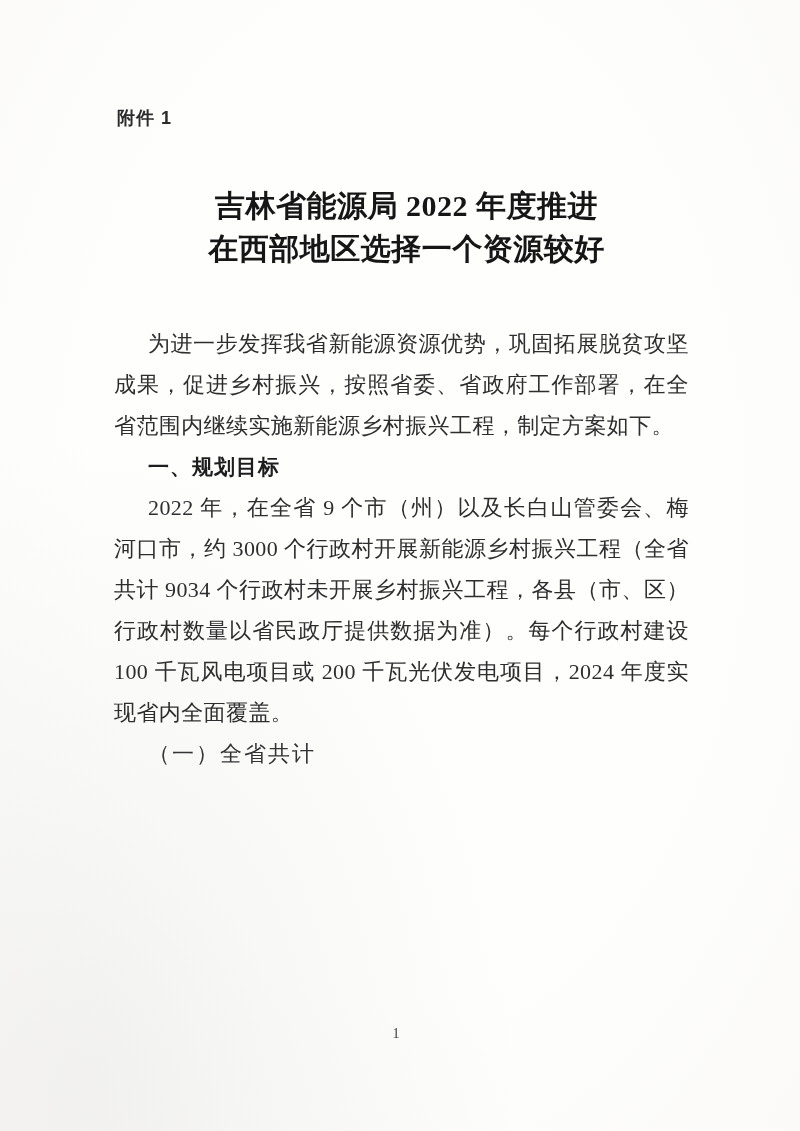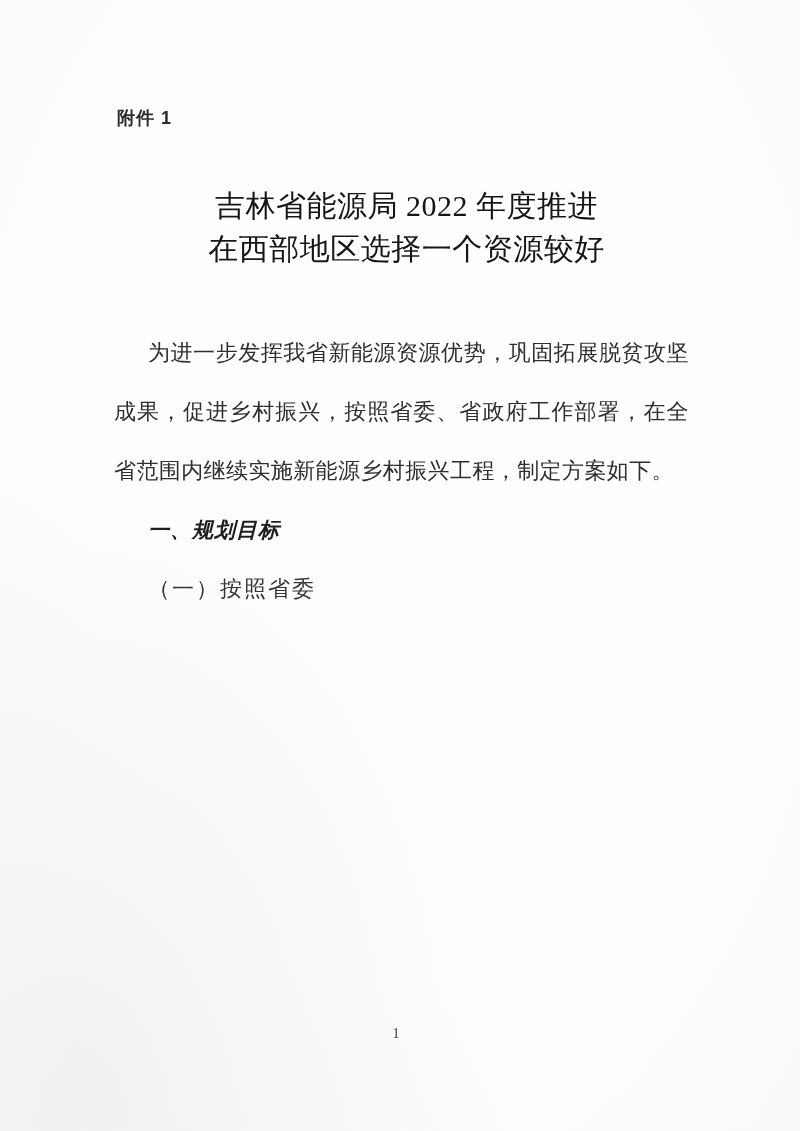--- a/index.html
+++ b/index.html
@@ -32,51 +32,50 @@
     font-weight: 600;
     letter-spacing: 1px;
     color: #2b2b2b;
   }
   .title-block {
     position: absolute;
     top: 184px;
     left: 50px;
     right: 37px;
     text-align: center;
-    font-weight: 400;
+    font-weight: 700;
     font-size: 30px;
     line-height: 43px;
     letter-spacing: 0.5px;
     color: #161616;
   }
   .content {
     position: absolute;
     top: 323px;
     left: 114px;
     width: 575px;
     font-size: 22px;
-    line-height: 59px;
+    line-height: 41px;
     letter-spacing: 0.4px;
     text-align: justify;
     text-align-last: left;
     color: #2e2e2e;
   }
   .content p {
     margin: 0;
     text-indent: 34px;
   }
   .heading-l1 {
     margin: 0;
     text-indent: 43px;
     font-family: "Liberation Sans", "DejaVu Sans", sans-serif;
     font-weight: 700;
     font-size: 21px;
     letter-spacing: 1px;
     color: #1d1d1d;
-    font-style: italic;
   }
   .heading-l2 {
     margin: 0;
     text-indent: 50px;
     font-size: 22px;
     letter-spacing: 2px;
     color: #333333;
   }
   .page-number {
     position: absolute;
@@ -99,22 +98,23 @@
     <div>吉林省能源局 2022 年度推进</div>
     <div>在西部地区选择一个资源较好</div>
   </div>
 
   <div class="content">
 
     <p>为进一步发挥我省新能源资源优势，巩固拓展脱贫攻坚成果，促进乡村振兴，按照省委、省政府工作部署，在全省范围内继续实施新能源乡村振兴工程，制定方案如下。</p>
 
     <p class="heading-l1">一、规划目标</p>
 
+    <p>2022 年，在全省 9 个市（州）以及长白山管委会、梅河口市，约 3000 个行政村开展新能源乡村振兴工程（全省共计 9034 个行政村未开展乡村振兴工程，各县（市、区）行政村数量以省民政厅提供数据为准）。每个行政村建设 100 千瓦风电项目或 200 千瓦光伏发电项目，2024 年度实现省内全面覆盖。</p>
 
 
-    <p class="heading-l2">（一）按照省委</p>
+    <p class="heading-l2">（一）全省共计</p>
 
 
   </div>
 
   <div class="page-number">1</div>
 
 </div>
 
 </body></html>

